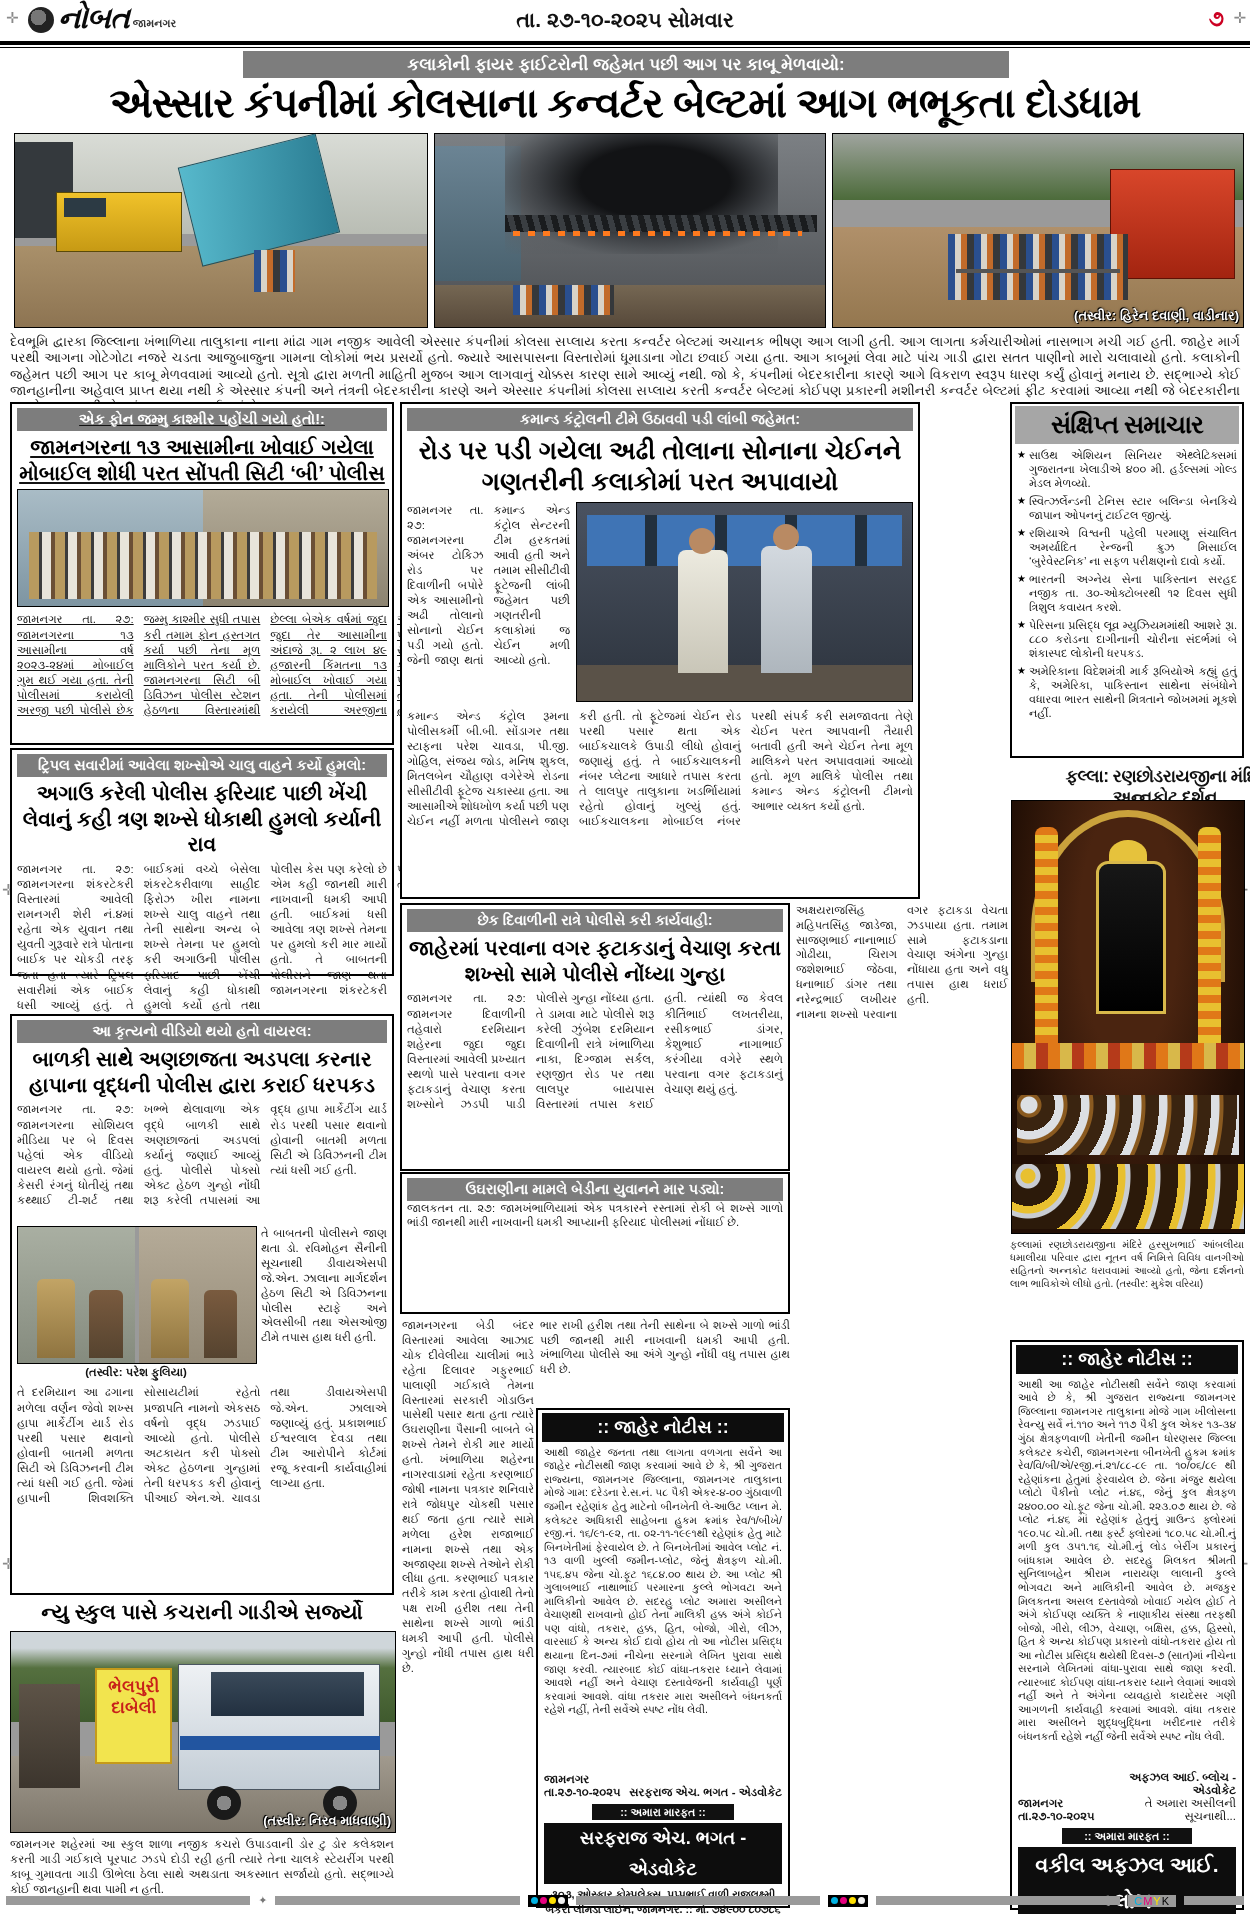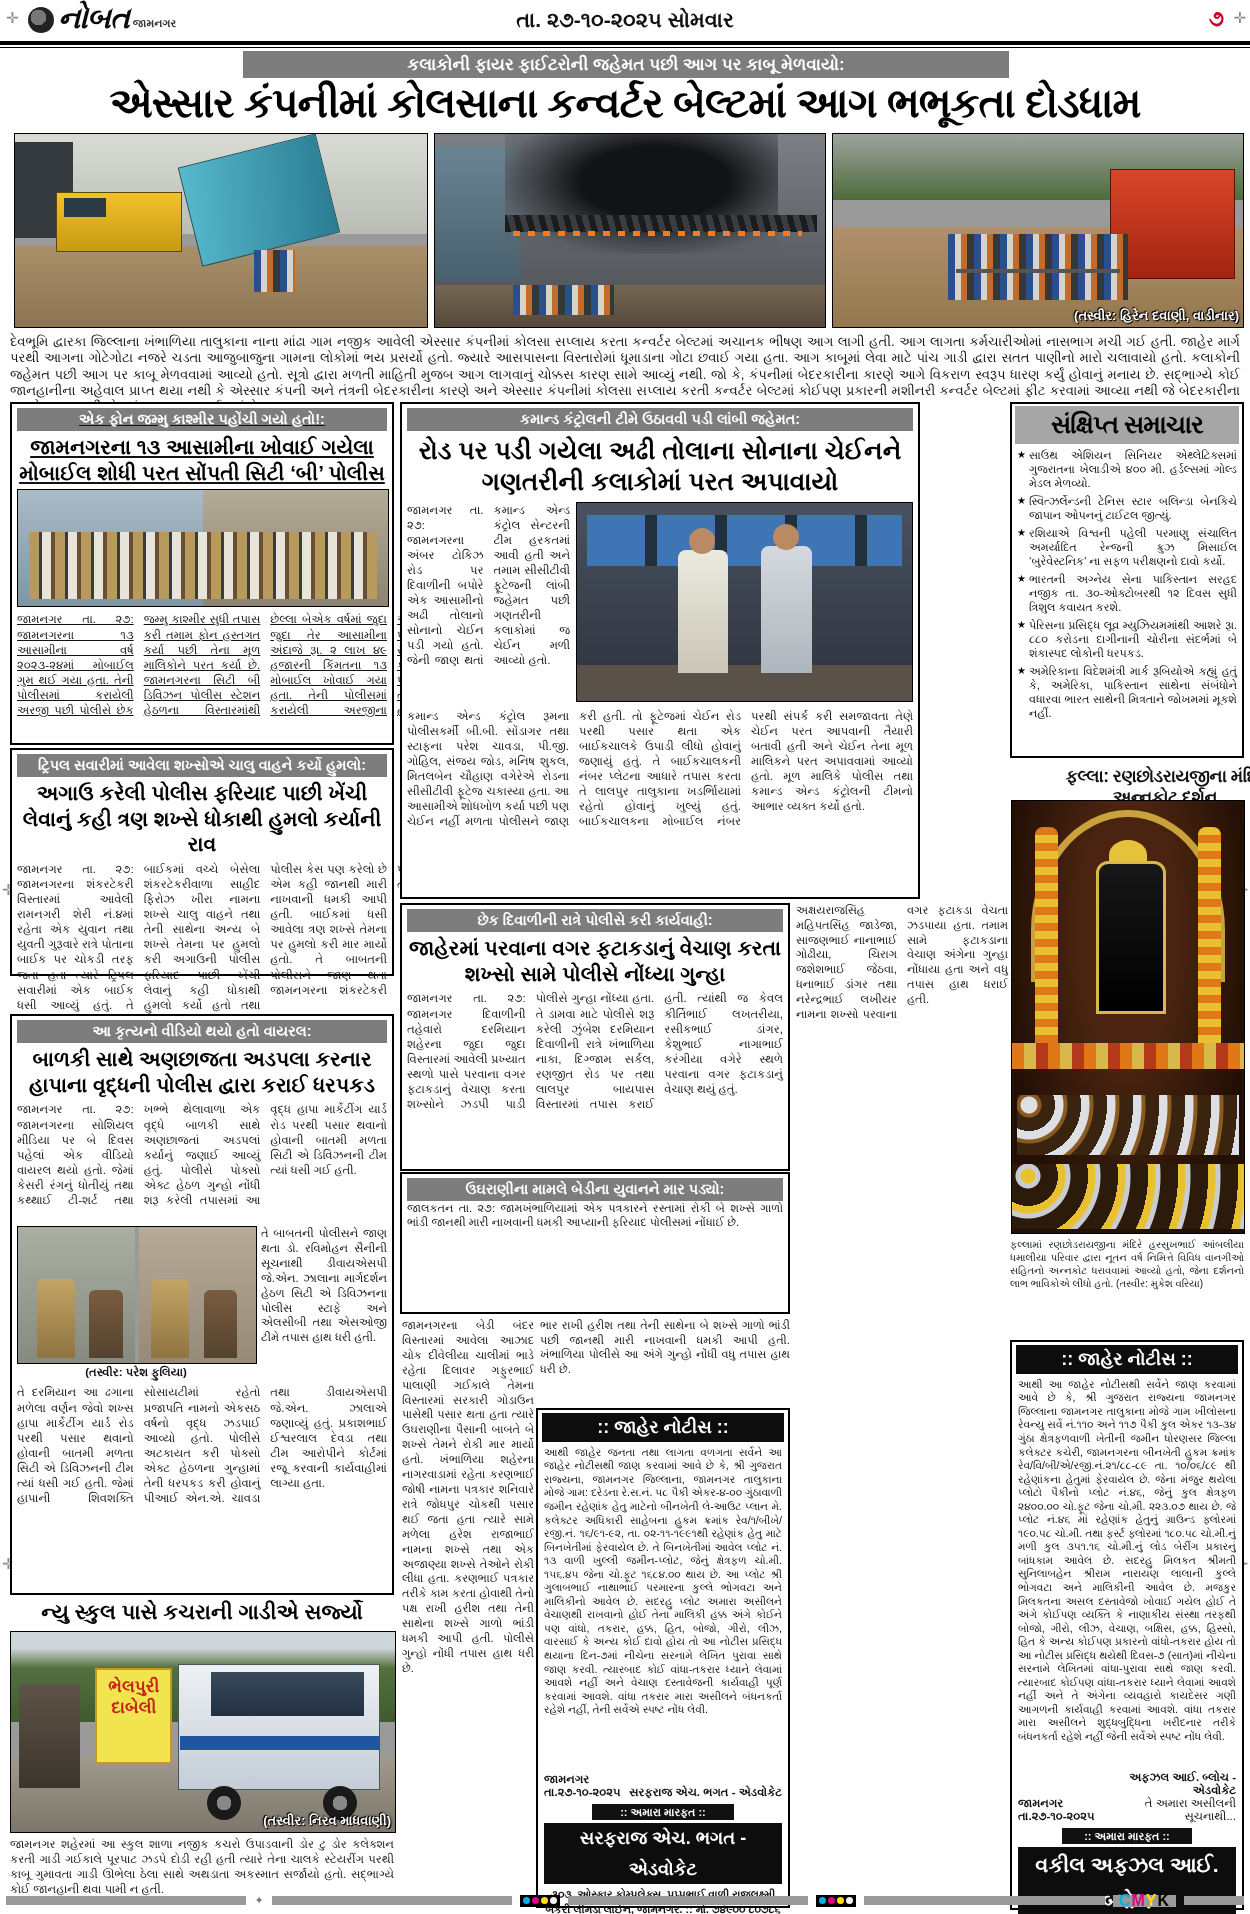--- a/index.html
+++ b/index.html
@@ -122,21 +122,21 @@
   .tm-food1{left:2%;bottom:18%;width:96%;height:14%;background:repeating-radial-gradient(circle at 12px 10px,#dcdfe3 0 8px,#8a5a20 9px 12px,rgba(0,0,0,0) 13px 26px),#3a2410;}
   .tm-food2{left:0;bottom:1%;width:100%;height:15%;background:repeating-radial-gradient(circle at 16px 12px,#e8c030 0 7px,#c8ccd2 8px 12px,rgba(0,0,0,0) 13px 30px),#2c1a0a;}
   .tm-flow{left:0;top:56%;width:100%;height:6%;background:repeating-linear-gradient(90deg,#e07818 0 12px,#d8b84a 12px 24px,#b53a1a 24px 36px);}
   .temple-cap{position:absolute;left:1010px;top:1238px;width:234px;height:96px;font-size:10px;line-height:1.3;text-align:justify;}
   
   .footer{position:absolute;left:0;top:1894px;width:1250px;height:13px;display:flex;align-items:center;gap:8px;padding:0 6px;box-sizing:border-box;}
   .fbar{height:9px;background:#9a9a9a;flex:1;}
   .fdots{background:#000;height:12px;display:flex;align-items:center;gap:2px;padding:0 3px;}
   .dot{width:7px;height:7px;border-radius:50%;display:inline-block;}
   .d-c{background:#00b2e2;}.d-m{background:#e6007e;}.d-y{background:#ffe000;}.d-k{background:#f2f2f2;}
-  .cmyk{font-weight:bold;font-size:16px;letter-spacing:1px;background:#9a9a9a;padding:0 6px;height:12px;line-height:12px;}
+  .cmyk{font-weight:normal;font-size:11px;letter-spacing:1px;background:#9a9a9a;padding:0 6px;height:12px;line-height:12px;}
   .cl-c{color:#00b2e2;}.cl-m{color:#e6007e;}.cl-y{color:#ffe000;}.cl-k{color:#000;}
   .fdiamond{color:#777;font-size:11px;}
 </style>
 </head>
 <body>
 
 <div class="page">
 
   <div class="masthead">
     <div class="mh-left">

